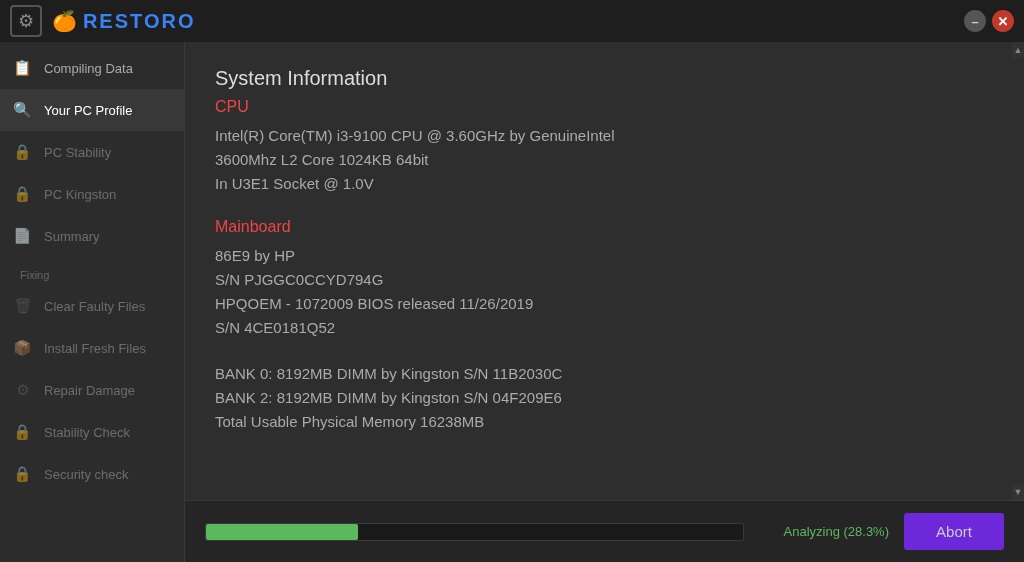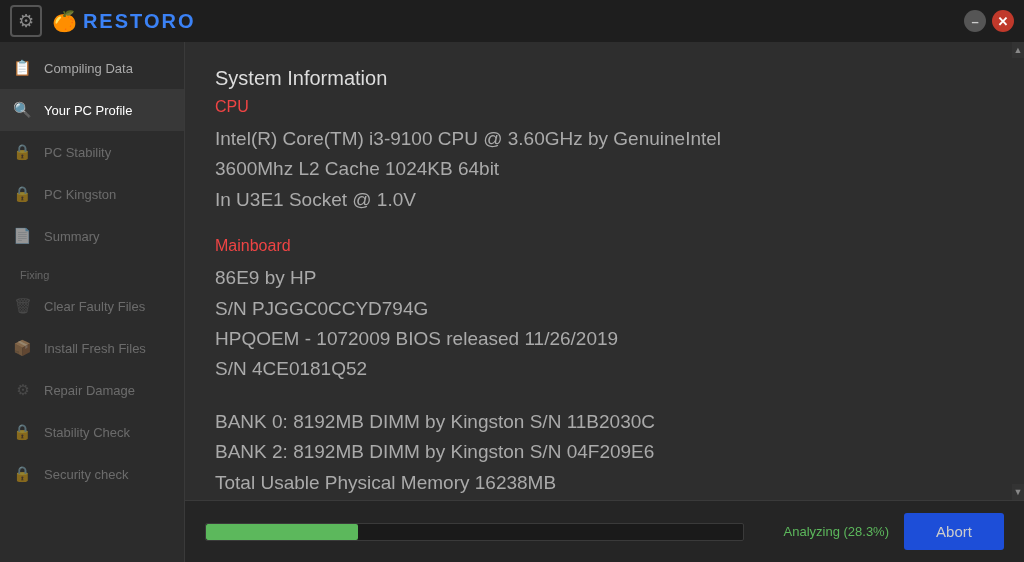--- a/index.html
+++ b/index.html
@@ -149,21 +149,21 @@
     .info-group {
       margin-bottom: 22px;
     }
     .info-group-title {
       font-size: 16px;
       color: #ef4444;
       margin-bottom: 8px;
       font-weight: normal;
     }
     .info-line {
-      font-size: 19px;
+      font-size: 15px;
       color: #aaa;
       line-height: 1.6;
     }
 
     
     .bottom-bar {
       background: #252525;
       border-top: 1px solid #3a3a3a;
       padding: 10px 20px;
       display: flex;
@@ -186,21 +186,21 @@
       transition: width 0.3s;
     }
     .progress-label {
       font-size: 13px;
       color: #5cb85c;
       white-space: nowrap;
       min-width: 130px;
       text-align: right;
     }
     .abort-btn {
-      background: #1d4ed8;
+      background: #6d28d9;
       color: #ccc;
       border: none;
       padding: 10px 28px;
       font-size: 15px;
       cursor: pointer;
       border-radius: 3px;
       min-width: 100px;
     }
 
     
@@ -291,21 +291,21 @@
 
     <div class="scroll-arrow scroll-arrow-up">▲</div>
 
     <div class="content-scroll">
 
       <div class="section-title">System Information</div>
 
       <div class="info-group">
         <div class="info-group-title">CPU</div>
         <div class="info-line">Intel(R) Core(TM) i3-9100 CPU @ 3.60GHz by GenuineIntel</div>
-        <div class="info-line">3600Mhz L2 Cache 1024KB 64bit</div>
+        <div class="info-line">3600Mhz L2 Core 1024KB 64bit</div>
         <div class="info-line">In U3E1 Socket @ 1.0V</div>
       </div>
 
       <div class="info-group">
         <div class="info-group-title">Mainboard</div>
         <div class="info-line">86E9 by HP</div>
         <div class="info-line">S/N PJGGC0CCYD794G</div>
         <div class="info-line">HPQOEM - 1072009 BIOS released 11/26/2019</div>
         <div class="info-line">S/N 4CE0181Q52</div>
       </div>

